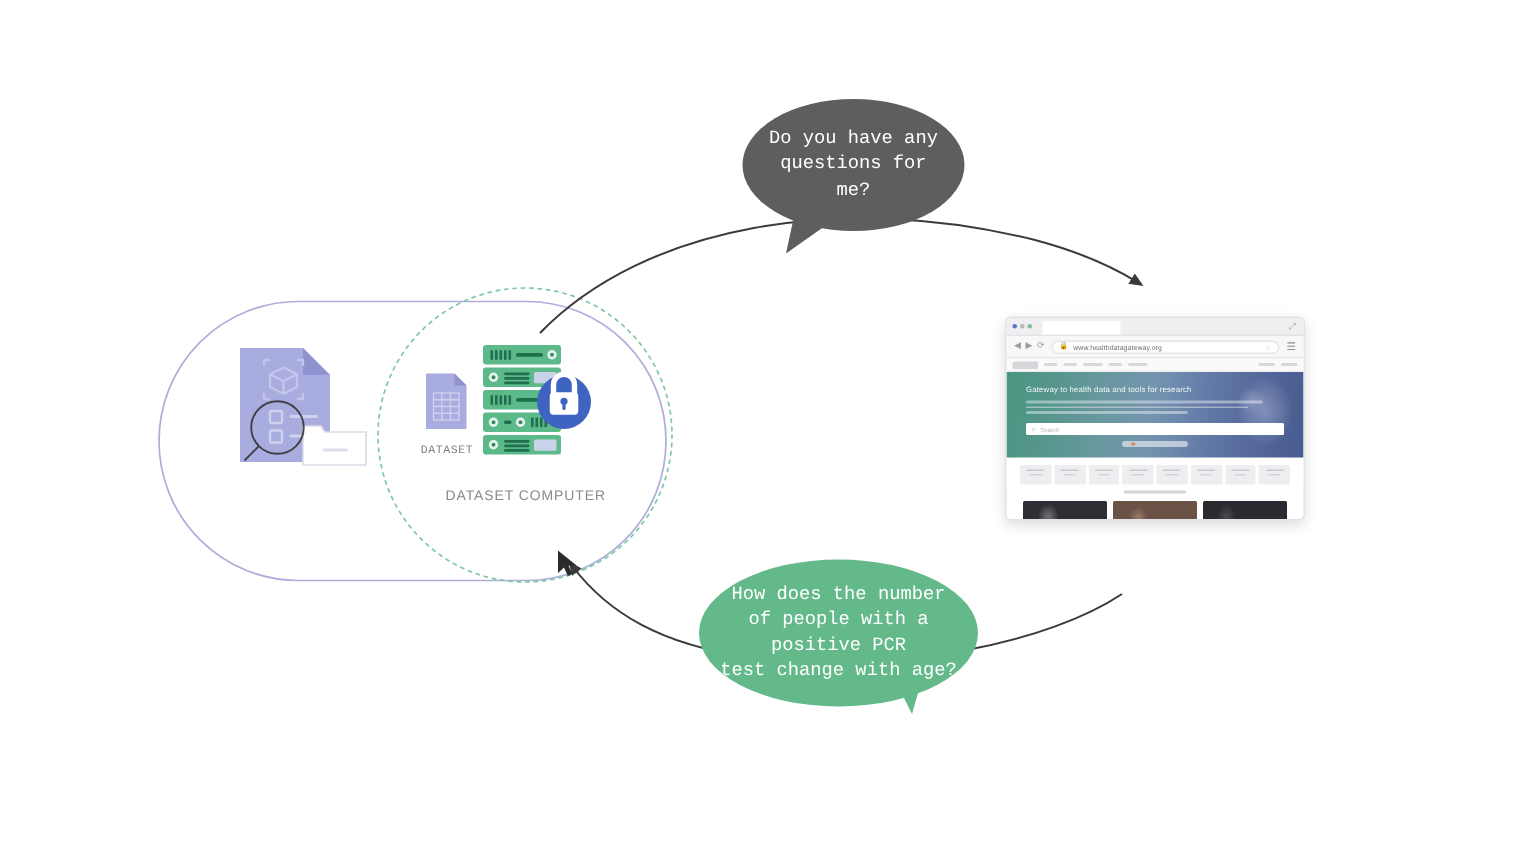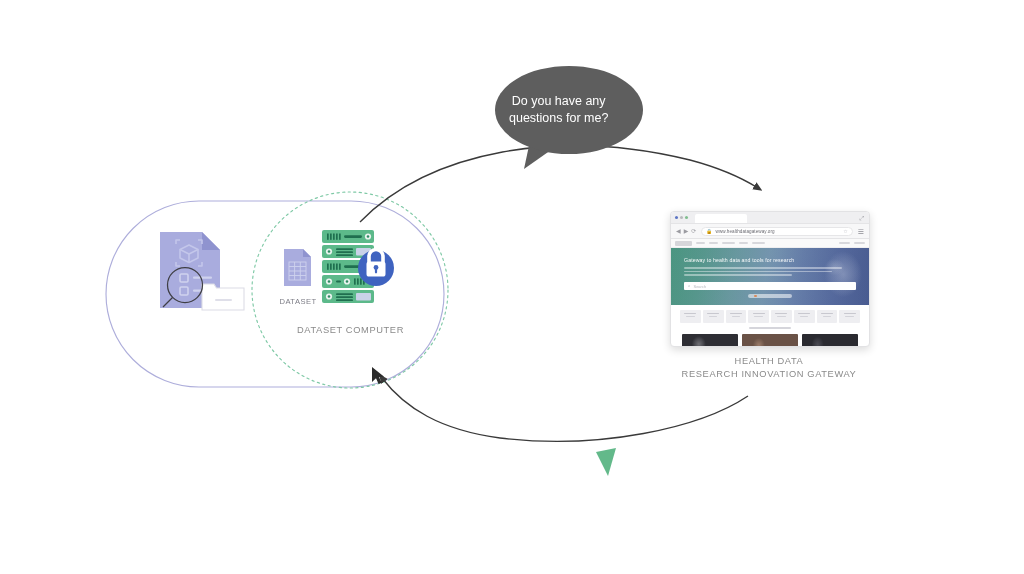--- a/index.html
+++ b/index.html
@@ -31,20 +31,21 @@
   svg.layer { pointer-events: none; }
 
   
   .bubble {
     position: absolute;
     display: flex;
     align-items: center;
     text-align: center;
     color: #ffffff;
     line-height: 1.38;
+    font-family: Liberation Mono, monospace;
   }
   .bubble-text {
     padding: 0 14px;
     white-space: pre-line;
   }
   #bubble-gray {
     left: 495px; top: 66px;
     width: 148px; height: 88px;
     border-radius: 50%;
     background: #5e5e5e;
@@ -65,21 +66,21 @@
     color: #8a8a8a;
     font-size: 9.3px;
     letter-spacing: 0.62px;
     line-height: 1.45;
     white-space: pre-line;
   }
   #label-research-project { left: 110px; top: 324px; width: 176px; }
   #label-secure-computer  { left: 268px; top: 324px; width: 165px; }
   #label-dataset {
     left: 268px; top: 296px; width: 60px;
-    font-size: 7.6px; letter-spacing: 0.45px; color: #7d7d86;
+    font-size: 7.6px; letter-spacing: 0.45px; color: #7d7d86; font-family: Liberation Mono, monospace;
   }
   #label-gateway { left: 660px; top: 355px; width: 218px; }
 
   
   #browser {
     position: absolute;
     left: 670px; top: 211px;
     width: 200px; height: 136px;
     background: #ffffff;
     border: 1px solid #e2e2e4;
@@ -423,22 +424,20 @@
       <circle cx="58" cy="39.5" r="2.4" fill="#3f63c0"></circle>
       <rect x="56.9" y="40.8" width="2.2" height="4.6" rx="1.1" fill="#3f63c0"></rect>
     </g>
   </svg>
 
 
   <div class="node-label" id="label-secure-computer">DATASET COMPUTER</div>
 
   <div class="node-label" id="label-dataset">DATASET</div>
 
-  <div class="node-label" id="label-gateway">HEALTH DATA
-RESEARCH INNOVATION GATEWAY</div>
 
   <div id="browser">
     <div class="br-titlebar">
       <span class="br-dot d1"></span>
       <span class="br-dot d2"></span>
       <span class="br-dot d3"></span>
       <span class="br-tab"></span>
       <span class="br-expand">⤢</span>
     </div>
 
@@ -532,14 +531,19 @@
   <svg class="layer" viewBox="0 0 1024 574">
     <path d="M530,141 L524,169 L551,150 Z" fill="#5e5e5e"></path>
     <path d="M596,452 L608,476 L616,448 Z" fill="#63b98a"></path>
   </svg>
 
   <div class="bubble" id="bubble-gray">
     <span class="bubble-text">Do you have any
 questions for me?</span>
   </div>
 
+  <div class="bubble" id="bubble-green">
+    <span class="bubble-text">How does the number
+of people with a positive PCR
+test change with age?</span>
+  </div>
 
 </div>
 
 </body></html>

